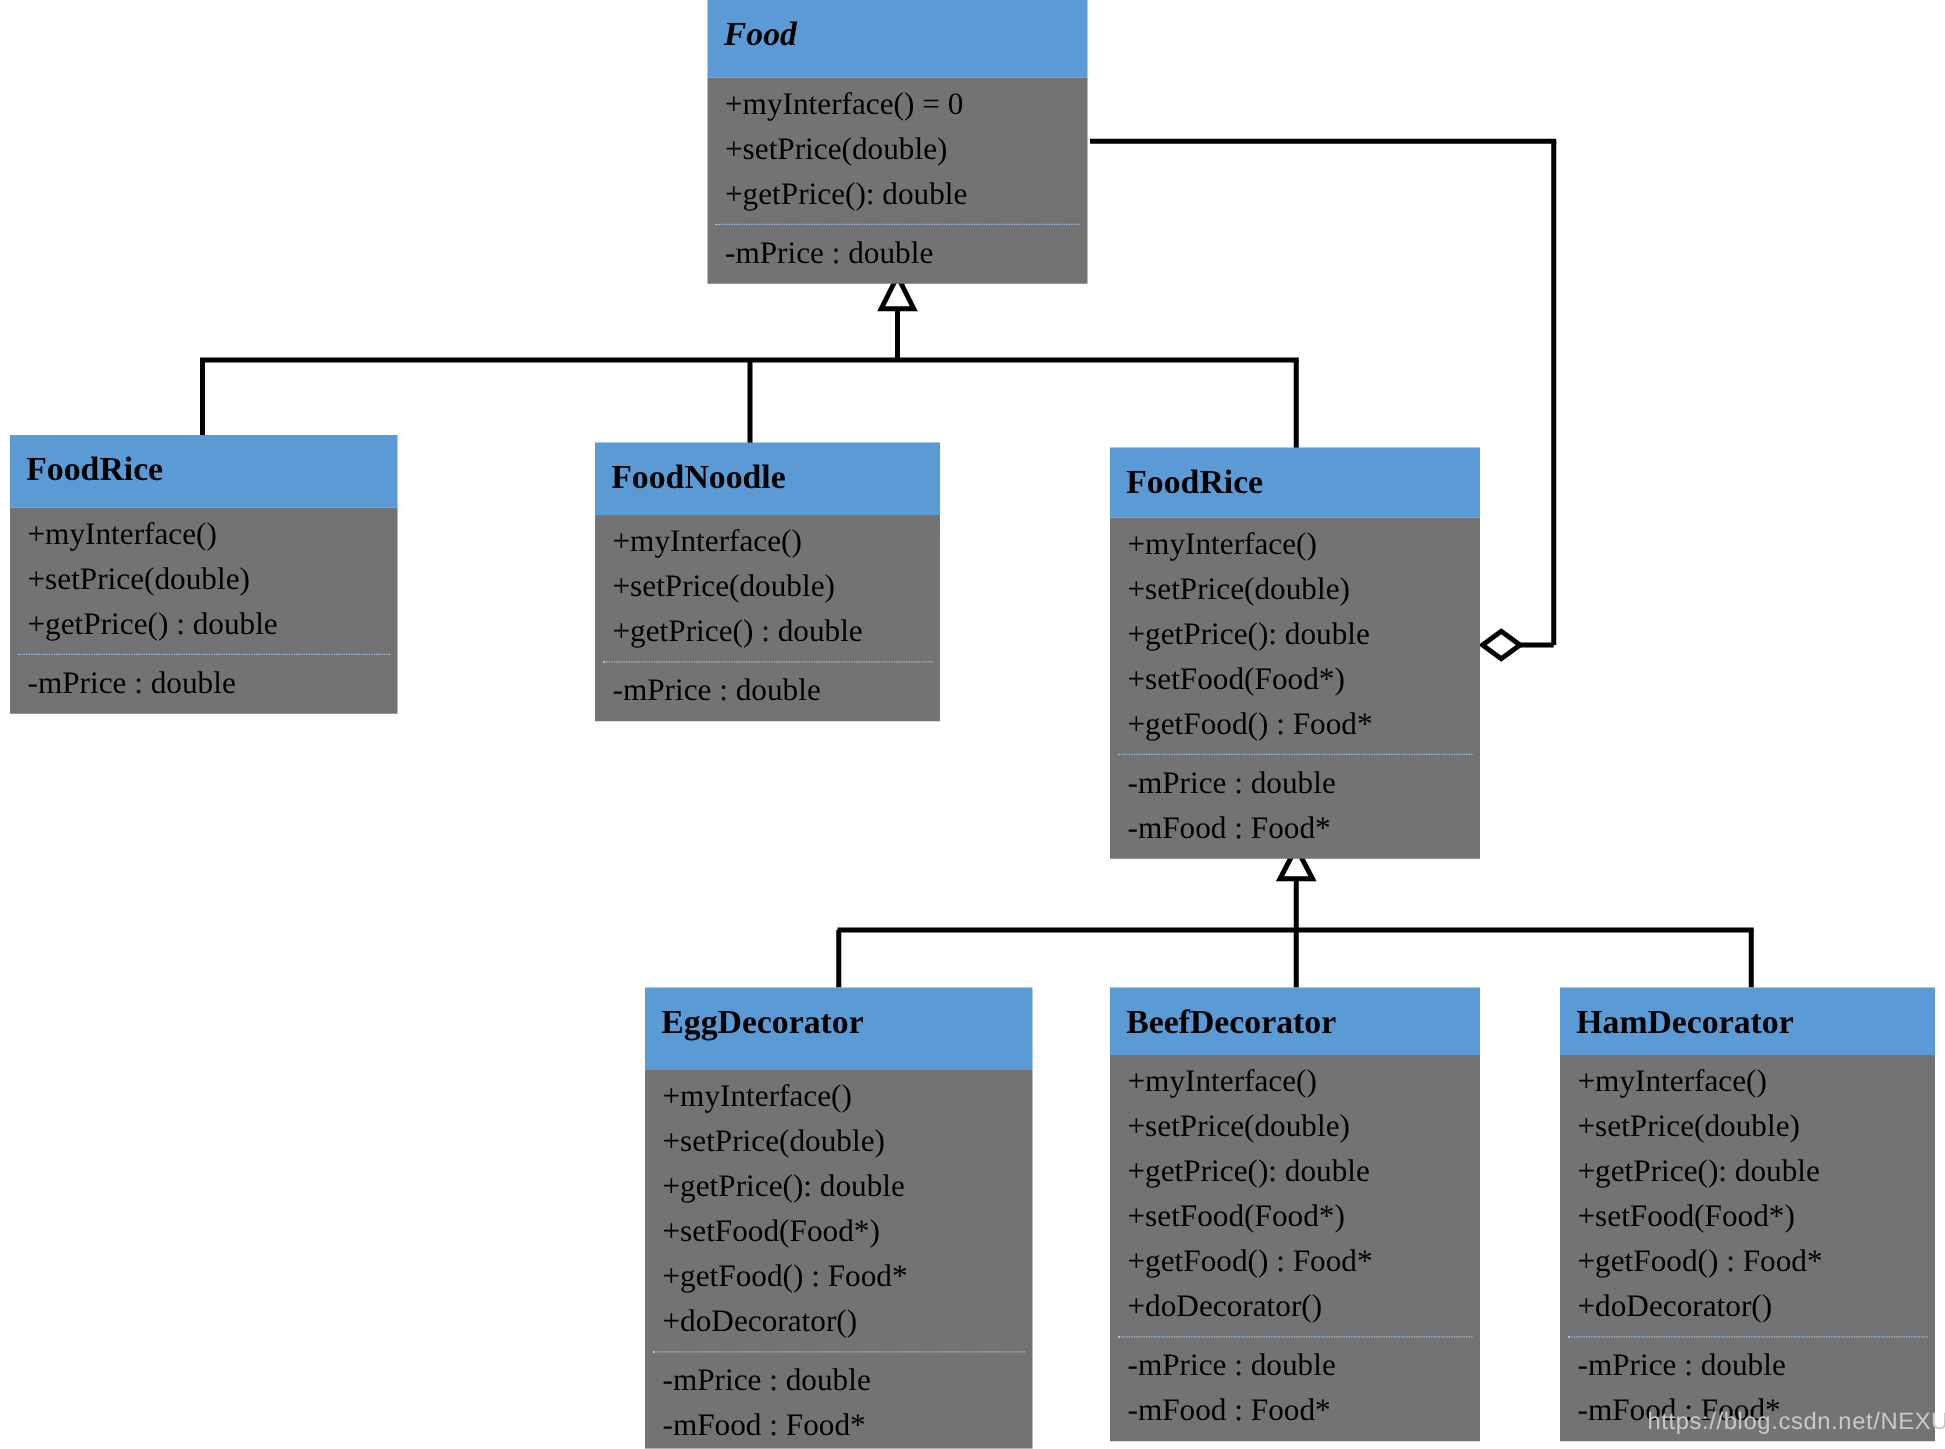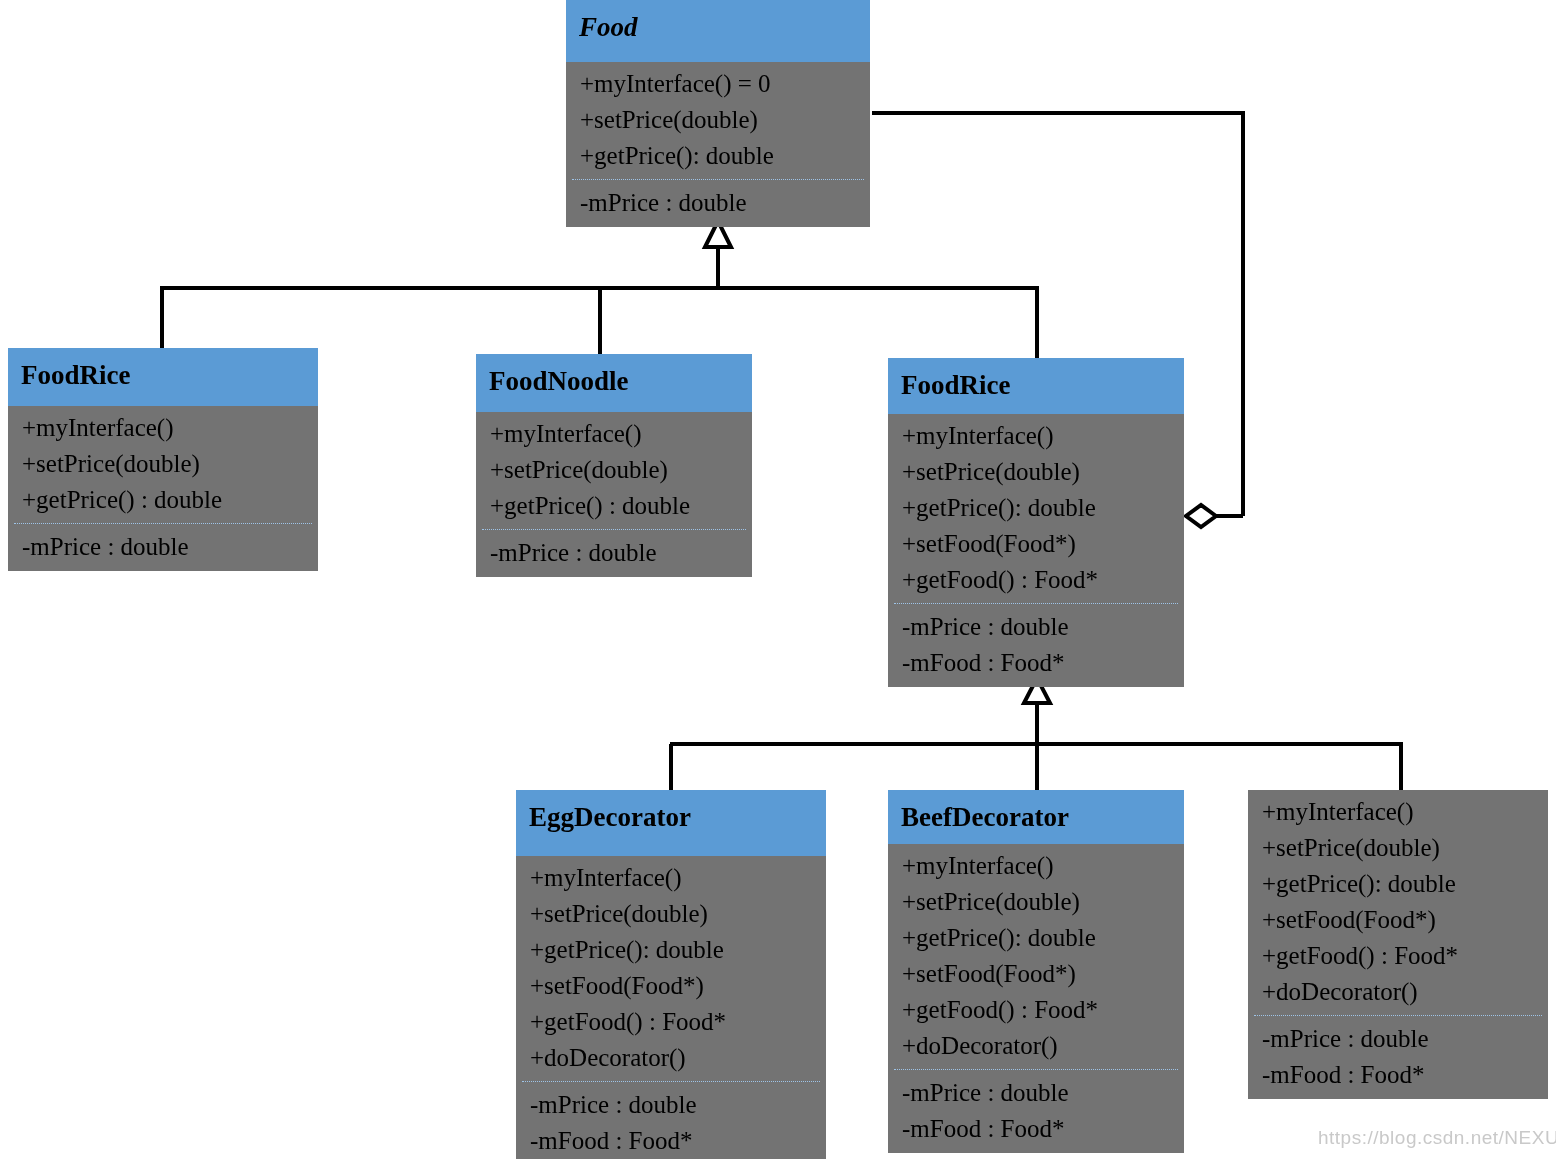--- a/index.html
+++ b/index.html
@@ -203,20 +203,21 @@
       </div>
       <div class="uml-sep"></div>
       <div class="uml-section">
         <div class="uml-row">-mPrice : double</div>
         <div class="uml-row">-mFood : Food*</div>
       </div>
     </div>
   </div>
 
   <div class="uml-class" style="left:1248px; top:790px; width:300px;">
+    <div class="uml-header" style="height:54px;">HamDecorator</div>
     <div class="uml-body">
       <div class="uml-section">
         <div class="uml-row">+myInterface()</div>
         <div class="uml-row">+setPrice(double)</div>
         <div class="uml-row">+getPrice(): double</div>
         <div class="uml-row">+setFood(Food*)</div>
         <div class="uml-row">+getFood() : Food*</div>
         <div class="uml-row">+doDecorator()</div>
       </div>
       <div class="uml-sep"></div>

